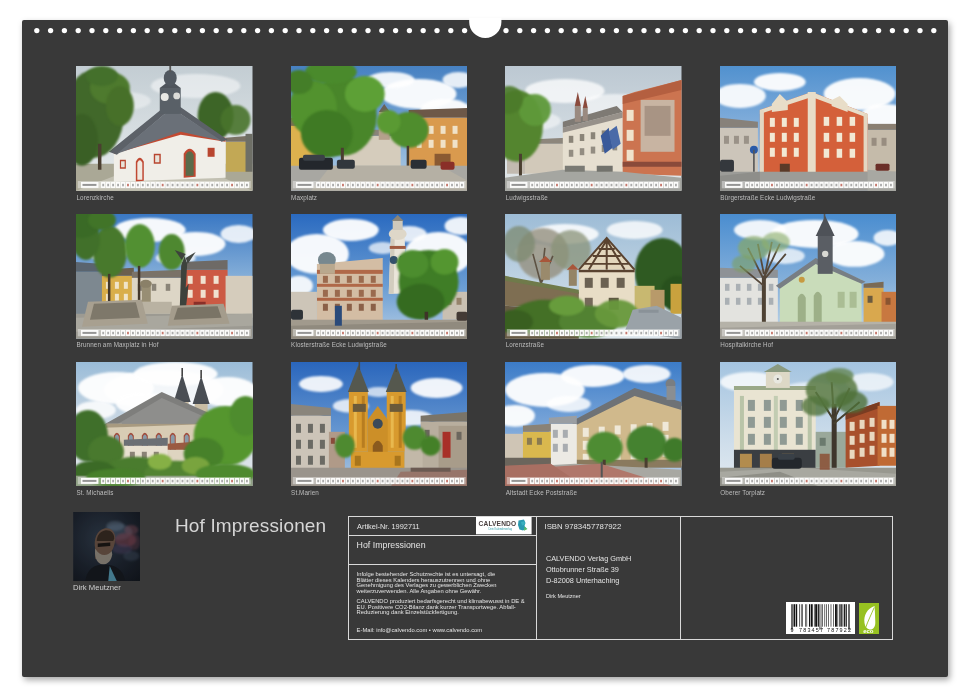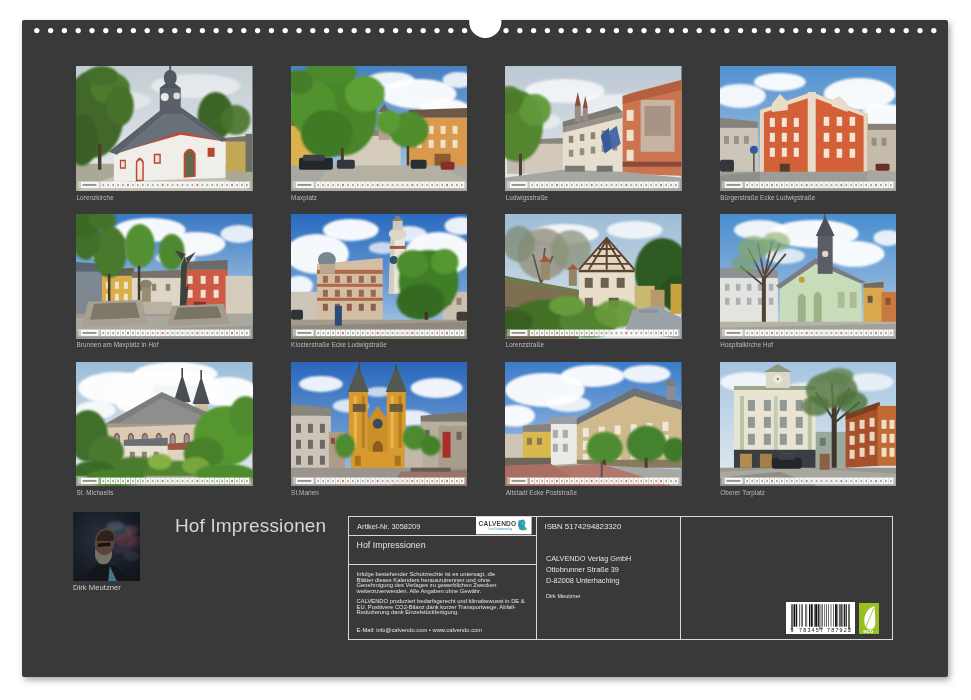--- a/index.html
+++ b/index.html
@@ -1592,34 +1592,34 @@
     <path d="M36.5 54 L43.5 69 L35 69 Z" fill="#5aa6c0" opacity="0.85"></path>
     <rect width="67" height="69" fill="#0a0d12" opacity="0.18"></rect>
   </svg>
 <div id="author">Dirk Meutzner</div>
 <div id="title">Hof Impressionen</div>
 
 <div class="bx" style="left:348.4px;top:515.6px;width:544.6px;height:124.4px"></div>
 <div class="bx" style="left:536px;top:515.6px;width:144.5px;height:124.4px;border-top:none;border-bottom:none"></div>
 <div class="bx" style="left:348.4px;top:515.6px;width:187.6px;height:20.4px;border:none;border-bottom:1px solid #d9d9d9"></div>
 <div class="bx" style="left:348.4px;top:515.6px;width:187.6px;height:49.6px;border:none;border-bottom:1px solid #d9d9d9"></div>
-<div class="ft" style="left:357px;top:522px;font-size:7.4px">Artikel-Nr. 3058209</div>
+<div class="ft" style="left:357px;top:522px;font-size:7.4px">Artikel-Nr. 1992711</div>
 <svg style="position:absolute;left:476px;top:517.4px" width="55.6" height="17.3" viewBox="0 0 55.6 17.3">
     <rect width="55.6" height="17.3" fill="#ffffff"></rect>
     <text x="2.6" y="9.2" font-family="Liberation Sans, sans-serif" font-size="6.6" font-weight="bold" fill="#4a4040" textLength="37.5">CALVENDO</text>
     <text x="12.5" y="13.4" font-family="Liberation Sans, sans-serif" font-size="2.6" fill="#2a9aa8">Dein Kalenderverlag</text>
     <path d="M42.5 3.5 L48 2.5 L49.5 6 L48.5 9 L50.5 11.5 L47 13.5 L43.5 12.5 L42 8 Z" fill="#2a9ab0"></path>
     <path d="M45 5 L48.5 4.2 L49 7.5 L46 8.5 Z" fill="#3ab0c0"></path>
     <path d="M48.5 9.5 L51.5 12 L48 13.8 Z" fill="#5abb6a"></path>
   </svg>
 <div class="ft" style="left:356.6px;top:539.5px;font-size:8.8px">Hof Impressionen</div>
 <div class="ft" style="left:356.6px;top:572.3px;font-size:5.8px;line-height:5.55px;white-space:normal;width:165px">Infolge bestehender Schutzrechte ist es untersagt, die<br>Blätter dieses Kalenders herauszutrennen und ohne<br>Genehmigung des Verlages zu gewerblichen Zwecken<br>weiterzuverwenden. Alle Angaben ohne Gewähr.</div>
 <div class="ft" style="left:356.6px;top:599.2px;font-size:5.8px;line-height:5.55px;white-space:normal;width:176px">CALVENDO produziert bedarfsgerecht und klimabewusst in DE &amp;<br>EU. Positivere CO2-Bilanz dank kurzer Transportwege. Abfall-<br>Reduzierung dank Einzelstückfertigung.</div>
 <div class="ft" style="left:356.6px;top:626.6px;font-size:5.8px">E-Mail: info@calvendo.com • www.calvendo.com</div>
-<div class="ft" style="left:544.5px;top:521.8px;font-size:7.8px">ISBN 5174294823320</div>
+<div class="ft" style="left:544.5px;top:521.8px;font-size:7.8px">ISBN 9783457787922</div>
 <div class="ft" style="left:545.9px;top:553.3px;font-size:7.3px;line-height:11px;white-space:normal;width:130px">CALVENDO Verlag GmbH<br>Ottobrunner Straße 39<br>D-82008 Unterhaching</div>
 <div class="ft" style="left:545.9px;top:592.5px;font-size:5.6px">Dirk Meutzner</div>
 <svg style="position:absolute;left:786px;top:602px" width="69" height="32" viewBox="0 0 69 32">
     <rect width="69" height="32" fill="#ffffff"></rect>
     <rect x="5.00" y="2.2" width="0.62" height="25.5" fill="#111"></rect>
     <rect x="6.24" y="2.2" width="0.62" height="25.5" fill="#111"></rect>
     <rect x="7.48" y="2.2" width="1.86" height="22.5" fill="#111"></rect>
     <rect x="9.96" y="2.2" width="1.24" height="22.5" fill="#111"></rect>
     <rect x="13.06" y="2.2" width="0.62" height="22.5" fill="#111"></rect>
     <rect x="14.92" y="2.2" width="0.62" height="22.5" fill="#111"></rect>

